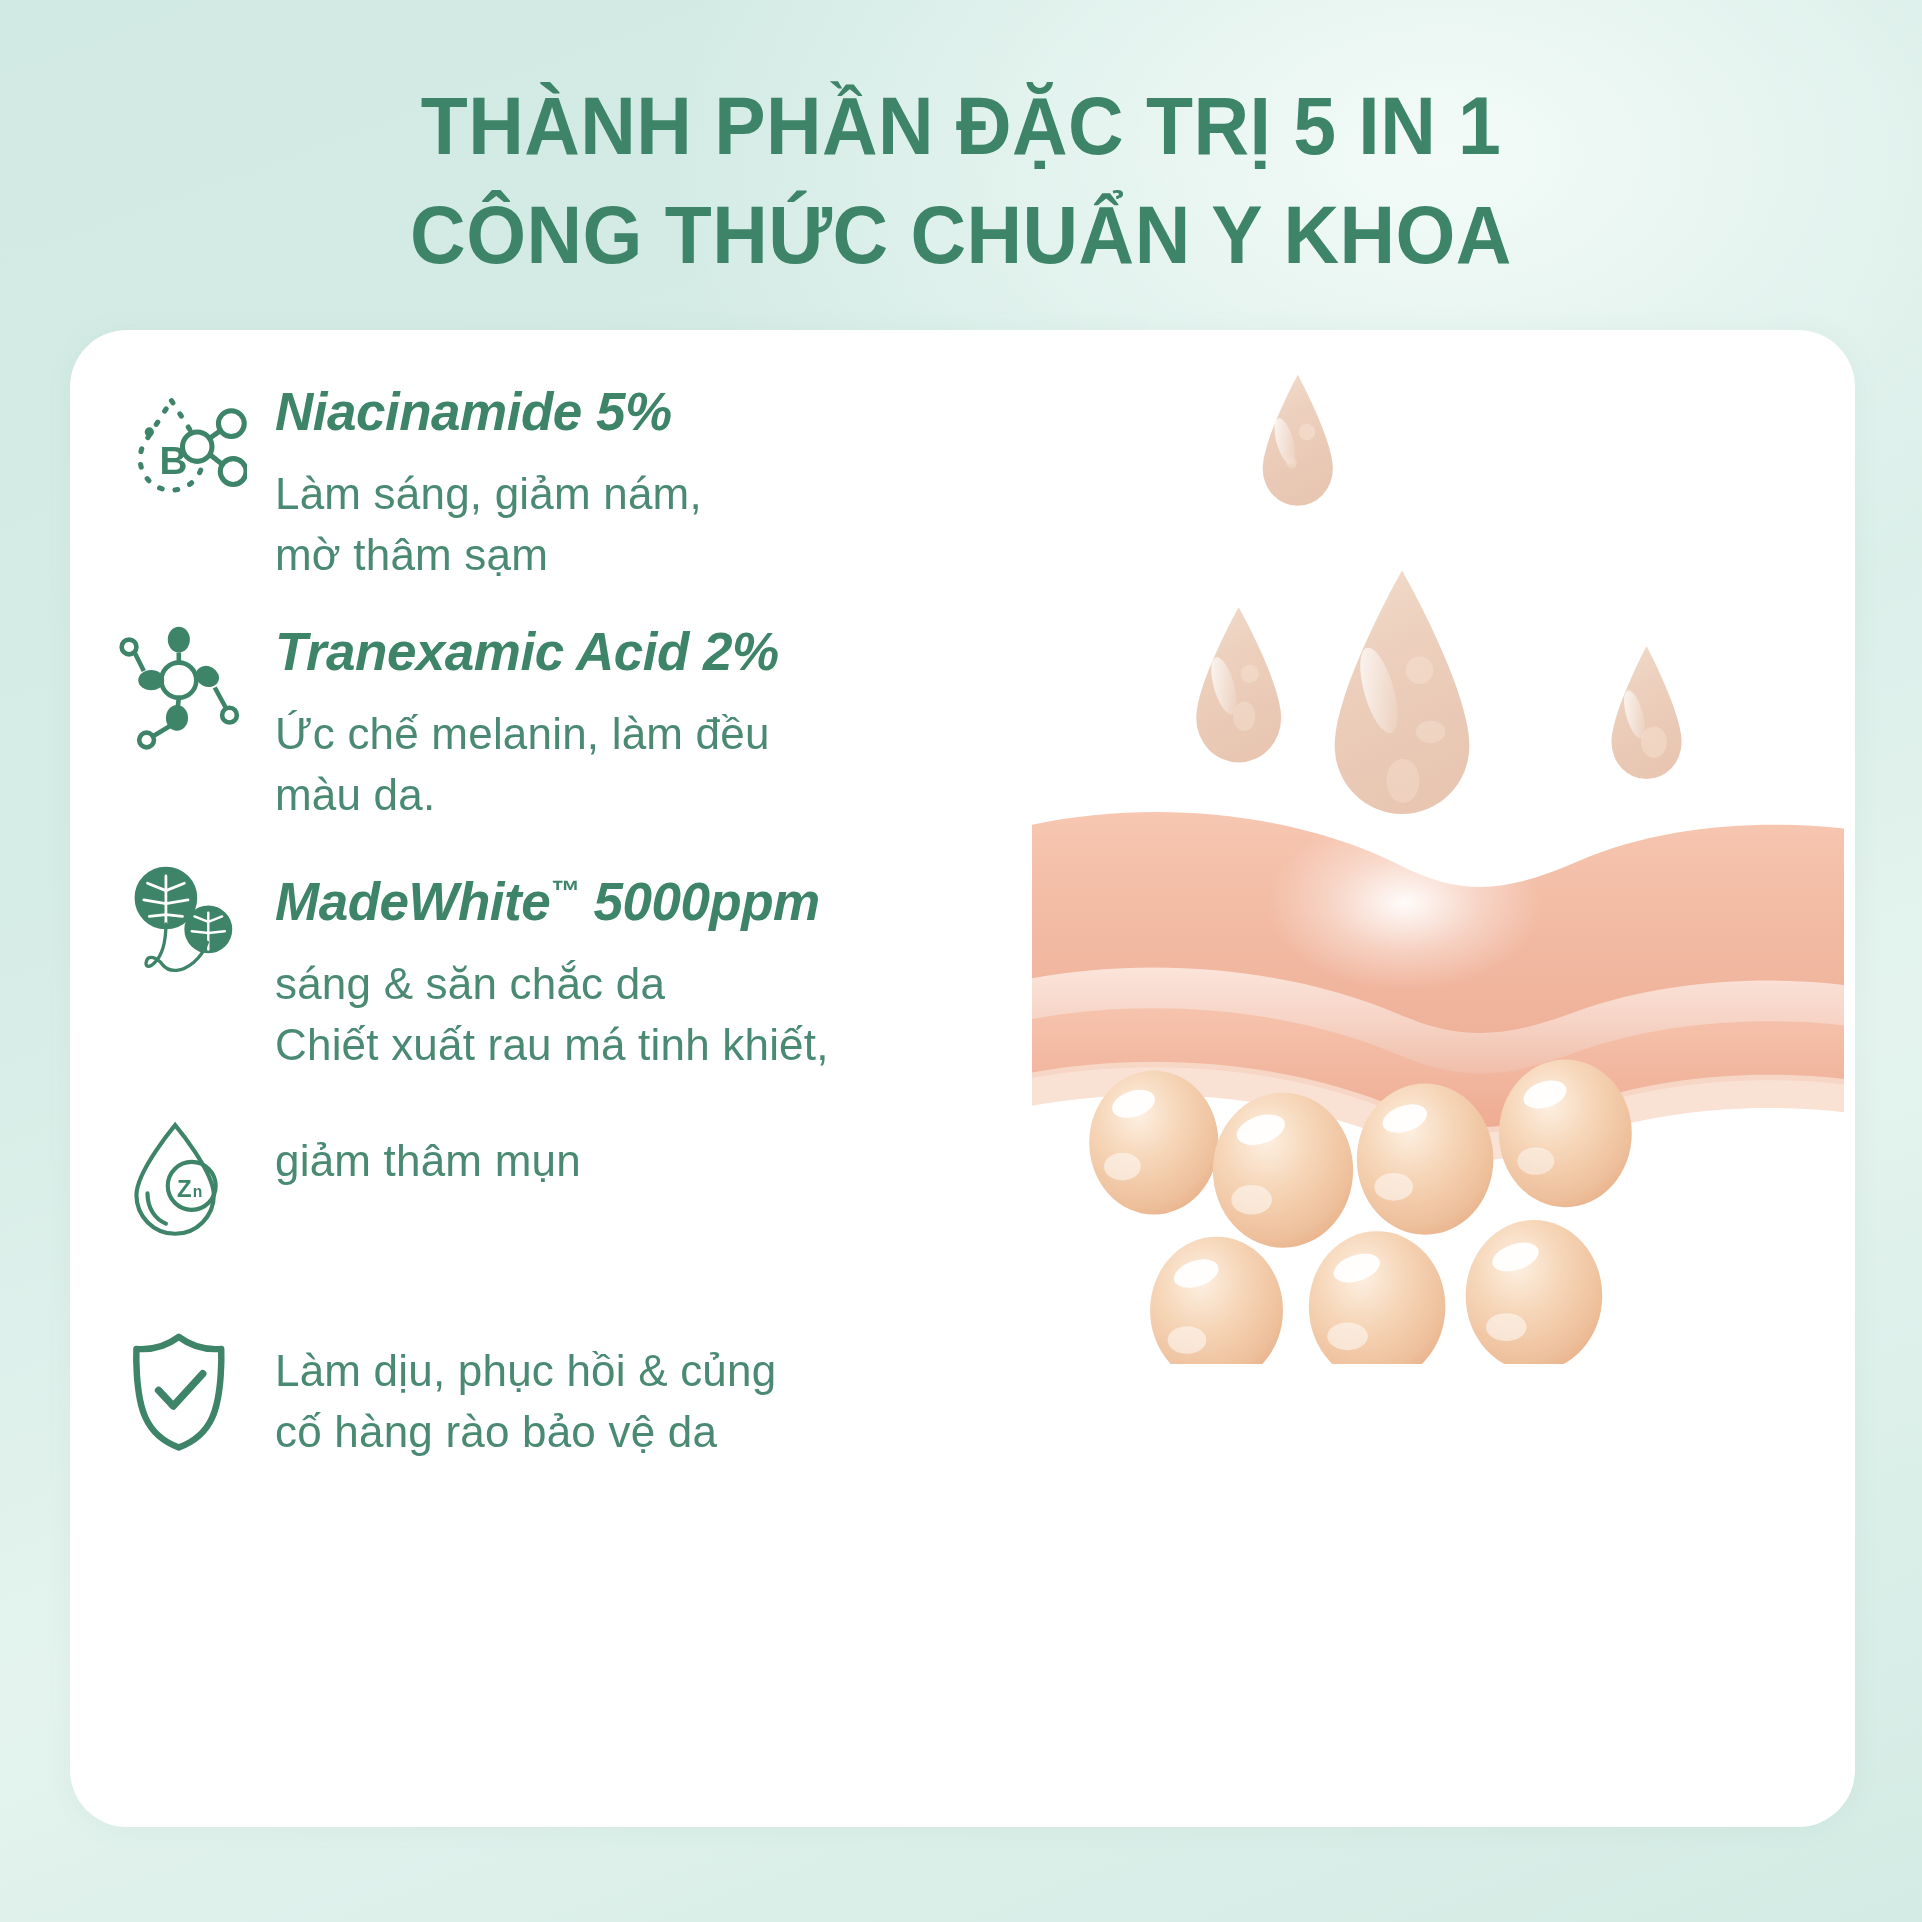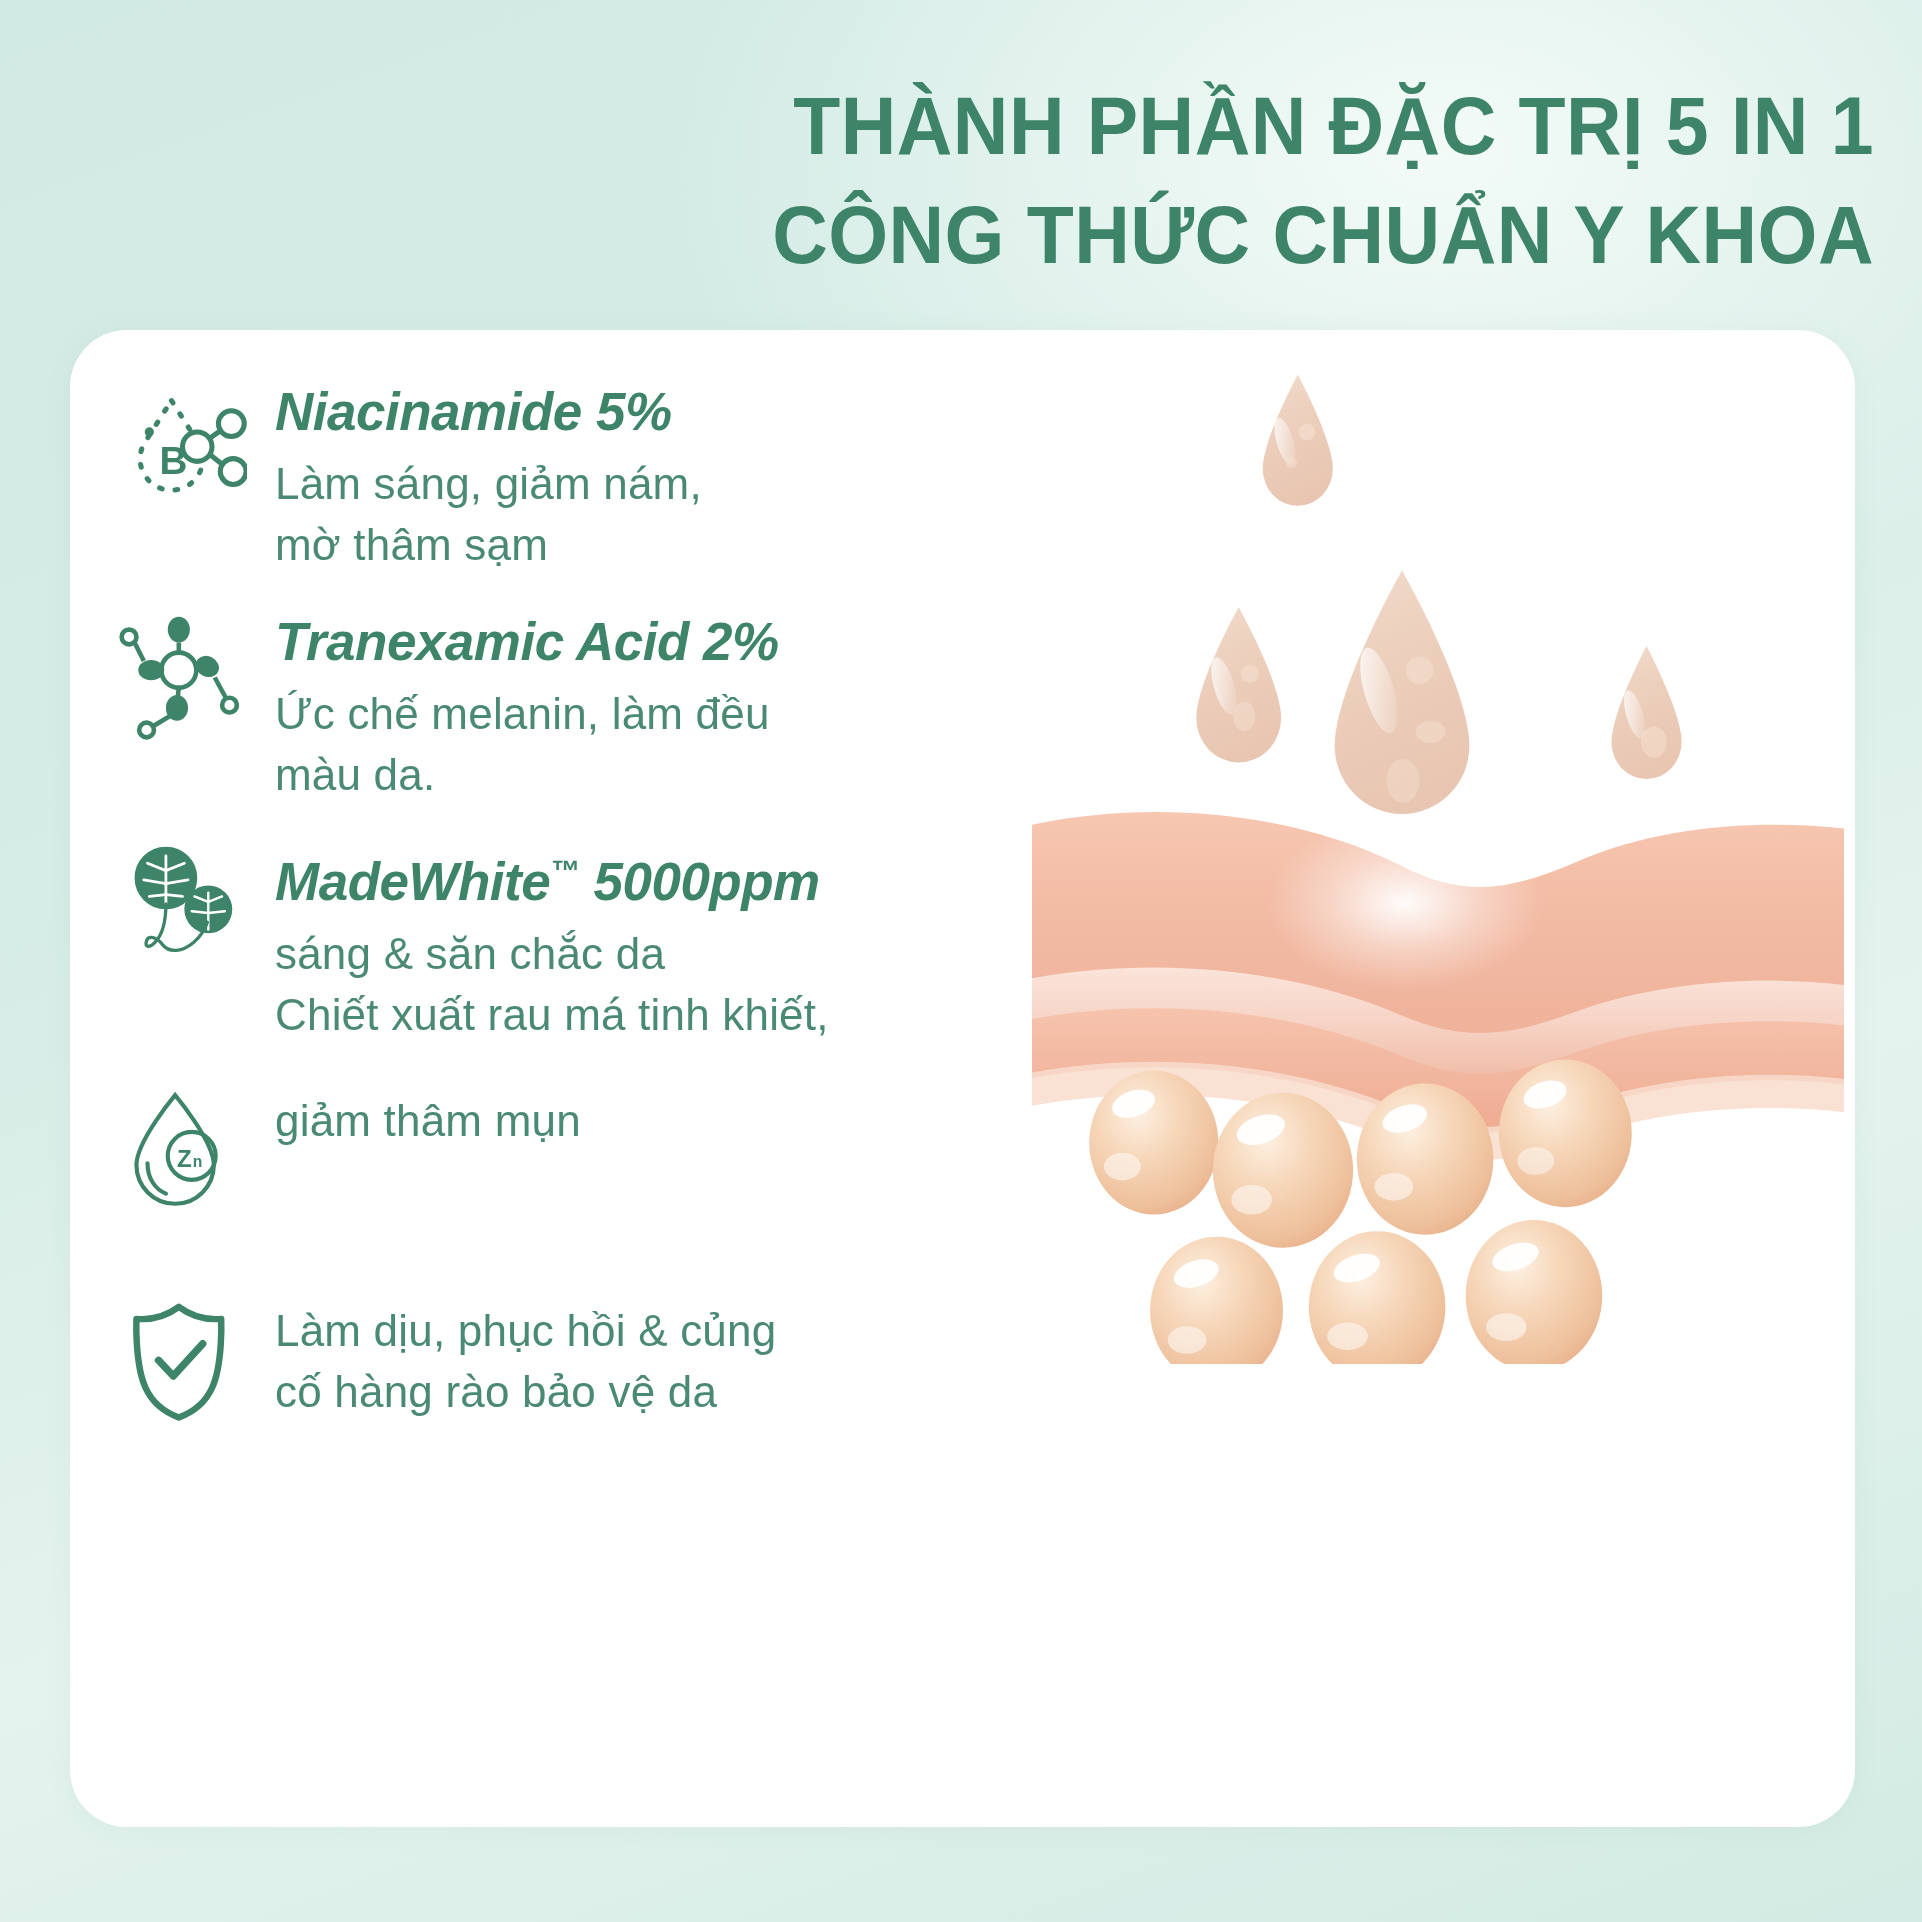--- a/index.html
+++ b/index.html
@@ -8,21 +8,21 @@
     font-family:"Liberation Sans", sans-serif;
     background:
       radial-gradient(ellipse 1292px 831px at 75% 8%, #f3fbf8 0%, rgba(243,251,248,0) 60%),
       linear-gradient(160deg, #d2eae4 0%, #d6ece6 35%, #e4f3ee 65%, #d3ebe4 100%);
     position:relative;
   }
 
   
   .title-block{
     position:absolute; top:72px; left:0; width:1922px;
-    text-align:right;
+    text-align:center;
     color:#3d8469;
     font-weight:800;
     letter-spacing:0.5px;
   }
   .title-line{
     font-size:81px;
     line-height:109px;
     font-weight:800;
     font-stretch:condensed;
     transform:scaleX(0.95);
@@ -72,21 +72,21 @@
     white-space:nowrap;
     font-style:italic;
   }
   .ing-name .tm{ font-size:29.5px; vertical-align:super; font-weight:800; }
   .ing-desc{
     color:#4a8a72;
     font-weight:300;
     font-size:44px;
     line-height:61px;
     letter-spacing:0.2px;
-    margin-top:10px;
+    margin-top:20px;
   }
   .ing-desc span{ display:block; }
 
   
   .illus{
     position:absolute;
     right:11px; top:18.5px;
     width:812px; height:1015px;
   }
   .illus svg{ display:block; width:100%; height:100%; }

